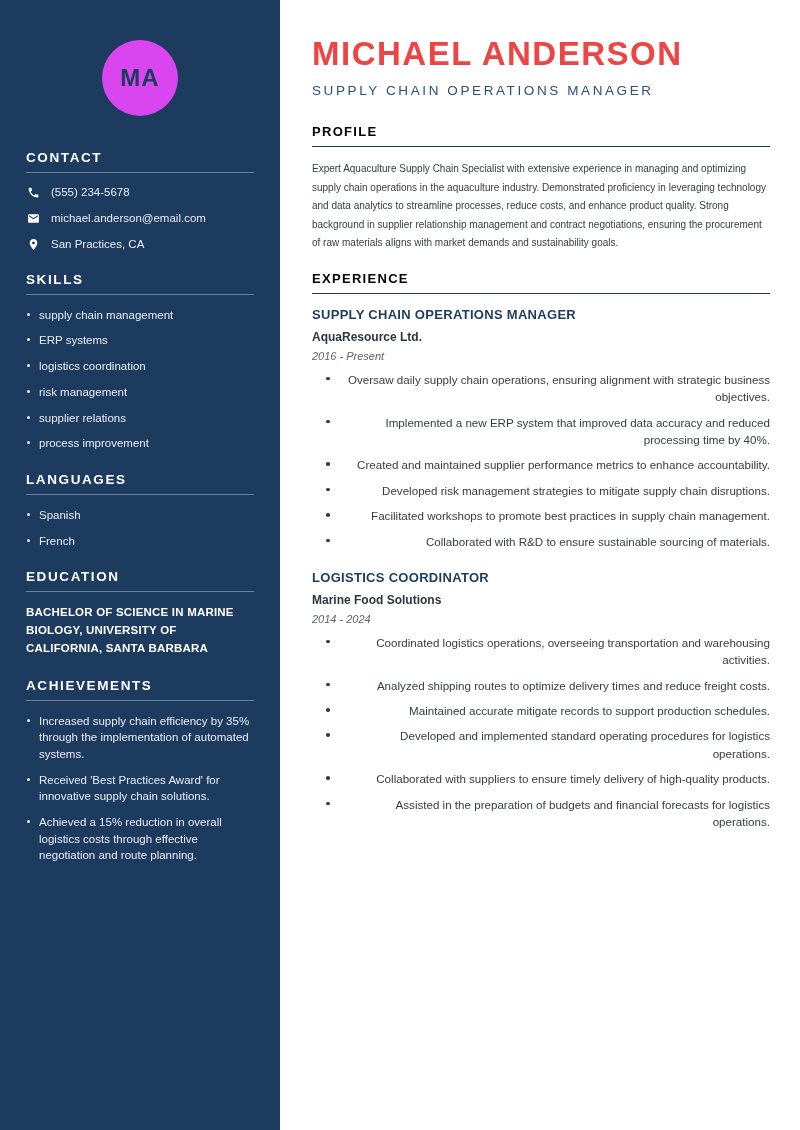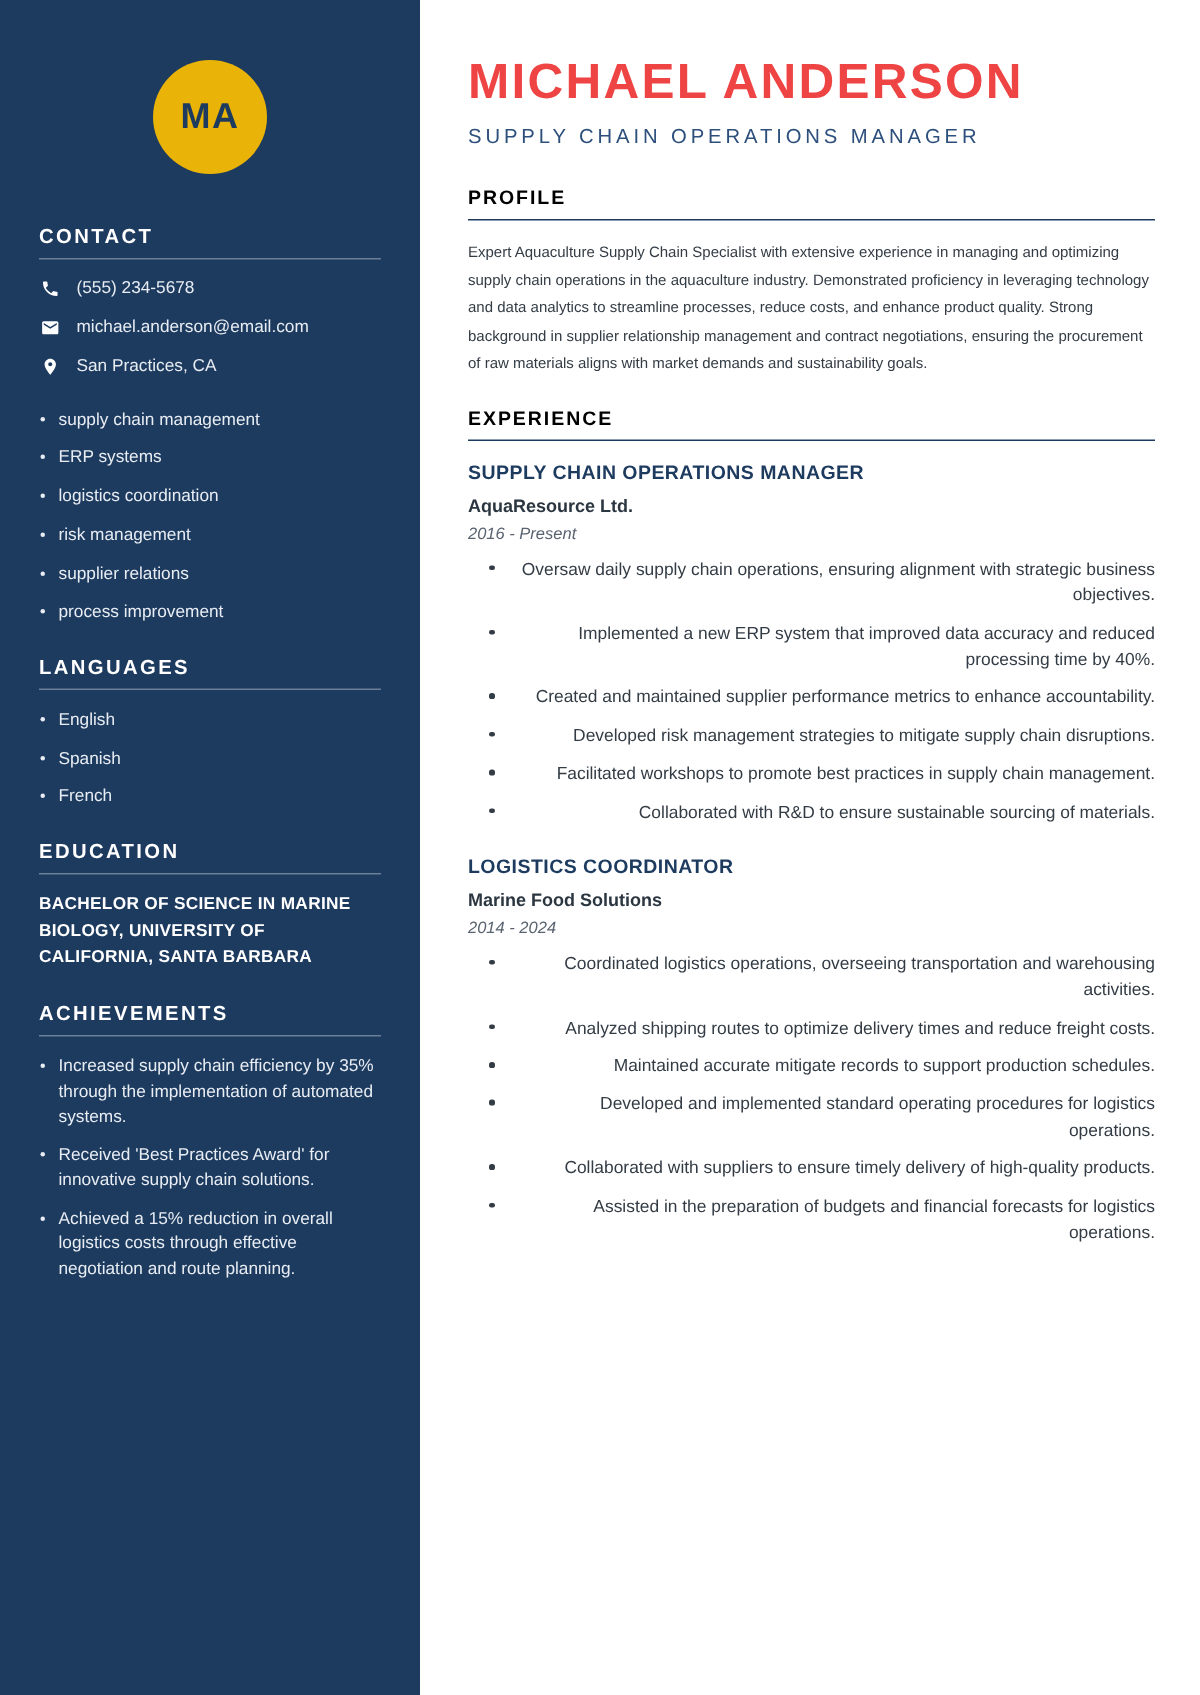--- a/index.html
+++ b/index.html
@@ -30,21 +30,21 @@
   .avatar-wrap {
     display: flex;
     justify-content: center;
     padding-top: 40px;
     padding-bottom: 34px;
   }
   .avatar {
     width: 76px;
     height: 76px;
     border-radius: 50%;
-    background: #eab308;
+    background: #d946ef;
     color: #1d3a5f;
     display: flex;
     align-items: center;
     justify-content: center;
     font-size: 24px;
     font-weight: bold;
     letter-spacing: 1px;
   }
   .side-section { padding: 0 26px; margin-bottom: 20px; }
   .side-title {
@@ -216,34 +216,34 @@
         <span class="contact-icon">
           <svg viewBox="0 0 24 24">
               <path d="M12 2C8.1 2 5 5.1 5 9c0 5.2 7 13 7 13s7-7.8 7-13c0-3.9-3.1-7-7-7zm0 9.5c-1.4 0-2.5-1.1-2.5-2.5S10.6 6.5 12 6.5s2.5 1.1 2.5 2.5S13.4 11.5 12 11.5z"></path>
             </svg>
         </span>
         <span>San Practices, CA</span>
       </div>
     </section>
 
     <section class="side-section">
+      <div class="side-title">SKILLS</div>
       <ul class="side-list">
         <li>supply chain management</li>
         <li>ERP systems</li>
         <li>logistics coordination</li>
         <li>risk management</li>
         <li>supplier relations</li>
         <li>process improvement</li>
       </ul>
     </section>
 
     <section class="side-section">
       <div class="side-title">LANGUAGES</div>
       <ul class="side-list">
-        <li>English</li>
         <li>Spanish</li>
         <li>French</li>
       </ul>
     </section>
 
     <section class="side-section">
       <div class="side-title">EDUCATION</div>
       <div class="edu-item">BACHELOR OF SCIENCE IN MARINE BIOLOGY, UNIVERSITY OF CALIFORNIA, SANTA BARBARA</div>
     </section>
 

